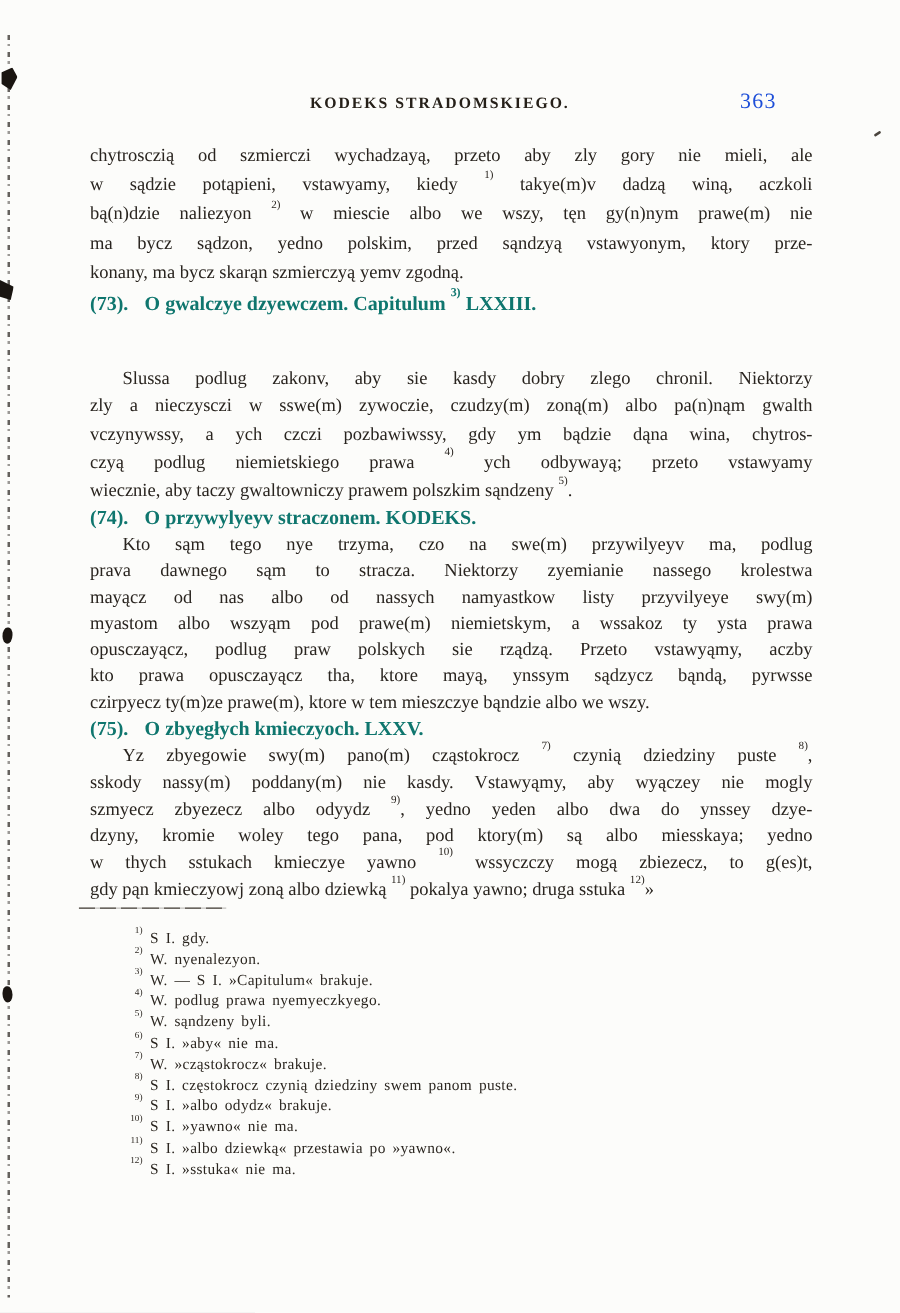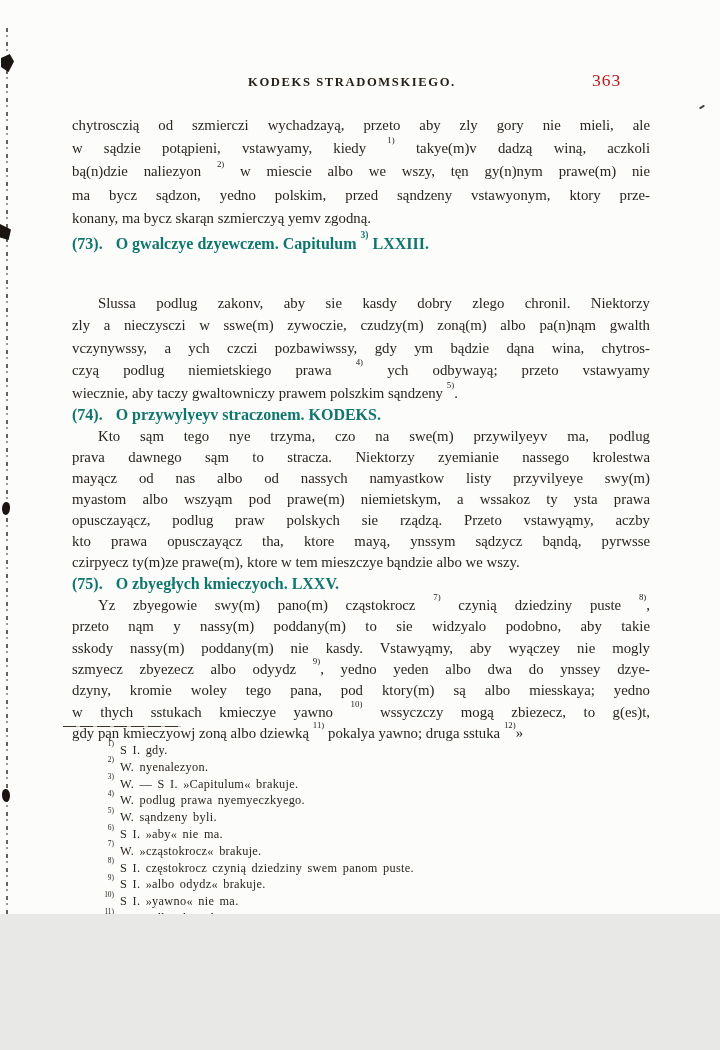--- a/index.html
+++ b/index.html
@@ -1,19 +1,19 @@
 <!DOCTYPE html>
 <html><head>
 <meta charset="utf-8">
 <style>
   html,body{margin:0;padding:0;}
   body{background:#e8e8e6;}
   .page{
     position:relative;
-    width:720px;height:914px;
+    width:720px;height:1050px;
     margin:0 auto;
     background:#fcfcfa;
     overflow:hidden;
     font-family:"Liberation Serif","DejaVu Serif",serif;
     color:#29241f;
   }
   
   .dotline{
     position:absolute;left:6px;top:28px;width:2px;height:1010px;
     background:repeating-linear-gradient(180deg,
@@ -28,21 +28,21 @@
   .mark-d{left:2px;top:789px;width:8px;height:13px;border-radius:45% 55% 50% 60%;}
   .mark-e{left:699px;top:106px;width:6px;height:2px;background:#4a443d;transform:rotate(-32deg);border-radius:2px;}
 
   .running-title{
     position:absolute;left:248px;top:75px;
     font-size:12.6px;font-weight:bold;letter-spacing:1.6px;
     color:#262019;white-space:nowrap;
   }
   .pagenum{
     position:absolute;left:592px;top:70px;
-    font-size:17.5px;color:#b91c1c;letter-spacing:1px;
+    font-size:17.5px;color:#1d4ed8;letter-spacing:1px;
   }
 
   .content{position:absolute;left:72px;top:114px;width:578px;}
   .para{margin:0;}
   .line{
     text-align:justify;text-align-last:justify;
     white-space:normal;
   }
   .line.last{text-align-last:left;}
   .line.indent{text-indent:26px;}
@@ -91,21 +91,21 @@
   <div class="mark-e mark"></div>
 
   <div class="running-title">KODEKS STRADOMSKIEGO.</div>
   <div class="pagenum">363</div>
 
   <div class="content" id="content">
       <div class="para sec0">
         <div class="line">chytrosczią od szmierczi wychadzayą, przeto aby zly gory nie mieli, ale</div>
         <div class="line">w sądzie potąpieni, vstawyamy, kiedy <sup>1)</sup> takye(m)v dadzą winą, aczkoli</div>
         <div class="line">bą(n)dzie naliezyon <sup>2)</sup> w miescie albo we wszy, tęn gy(n)nym prawe(m) nie</div>
-        <div class="line">ma bycz sądzon, yedno polskim, przed sąndzeny vstawyonym, ktory prze-</div>
+        <div class="line">ma bycz sądzon, yedno polskim, przed sąndzyą vstawyonym, ktory prze-</div>
         <div class="line last">konany, ma bycz skarąn szmierczyą yemv zgodną.</div>
       </div>
       <div class="heading h73"><span class="hnum">(73).</span><span class="htitle">O gwalczye dzyewczem. Capitulum <sup>3)</sup> LXXIII.</span></div>
       <div class="para sec2">
         <div class="line indent">Slussa podlug zakonv, aby sie kasdy dobry zlego chronil.  Niektorzy</div>
         <div class="line">zly a nieczysczi w sswe(m) zywoczie, czudzy(m) zoną(m) albo pa(n)nąm gwalth</div>
         <div class="line">vczynywssy, a ych czczi pozbawiwssy, gdy ym bądzie dąna wina, chytros-</div>
         <div class="line">czyą podlug niemietskiego prawa <sup>4)</sup> ych odbywayą; przeto vstawyamy</div>
         <div class="line last">wiecznie, aby taczy gwaltowniczy prawem polszkim sąndzeny <sup>5)</sup>.</div>
       </div>
@@ -115,21 +115,20 @@
         <div class="line">prava dawnego sąm to stracza.  Niektorzy zyemianie nassego krolestwa</div>
         <div class="line">mayącz od nas albo od nassych namyastkow listy przyvilyeye swy(m)</div>
         <div class="line">myastom albo wszyąm pod prawe(m) niemietskym, a wssakoz ty ysta prawa</div>
         <div class="line">opusczayącz, podlug praw polskych sie rządzą.  Przeto vstawyąmy, aczby</div>
         <div class="line">kto prawa opusczayącz tha, ktore mayą, ynssym sądzycz bąndą, pyrwsse</div>
         <div class="line last">czirpyecz ty(m)ze prawe(m), ktore w tem mieszczye bąndzie albo we wszy.</div>
       </div>
       <div class="heading h75"><span class="hnum">(75).</span><span class="htitle">O zbyegłych kmieczyoch. LXXV.</span></div>
       <div class="para sec6">
         <div class="line indent">Yz zbyegowie swy(m) pano(m) cząstokrocz <sup>7)</sup> czynią dziedziny puste <sup>8)</sup>,</div>
-        <div class="line">przeto nąm y nassy(m) poddany(m) to sie widzyalo podobno, aby takie</div>
         <div class="line">sskody nassy(m) poddany(m) nie kasdy.  Vstawyąmy, aby wyączey nie mogly</div>
         <div class="line">szmyecz zbyezecz albo odyydz <sup>9)</sup>, yedno yeden albo dwa do ynssey dzye-</div>
         <div class="line">dzyny, kromie woley tego pana, pod ktory(m) są albo miesskaya; yedno</div>
         <div class="line">w thych sstukach kmieczye yawno <sup>10)</sup> wssyczczy mogą zbiezecz, to g(es)t,</div>
         <div class="line last">gdy pąn kmieczyowj zoną albo dziewką <sup>11)</sup> pokalya yawno; druga sstuka <sup>12)</sup>»</div>
       </div>
     </div>
 
   <div class="fnsep"></div>
   <div class="footnotes" id="footnotes">

